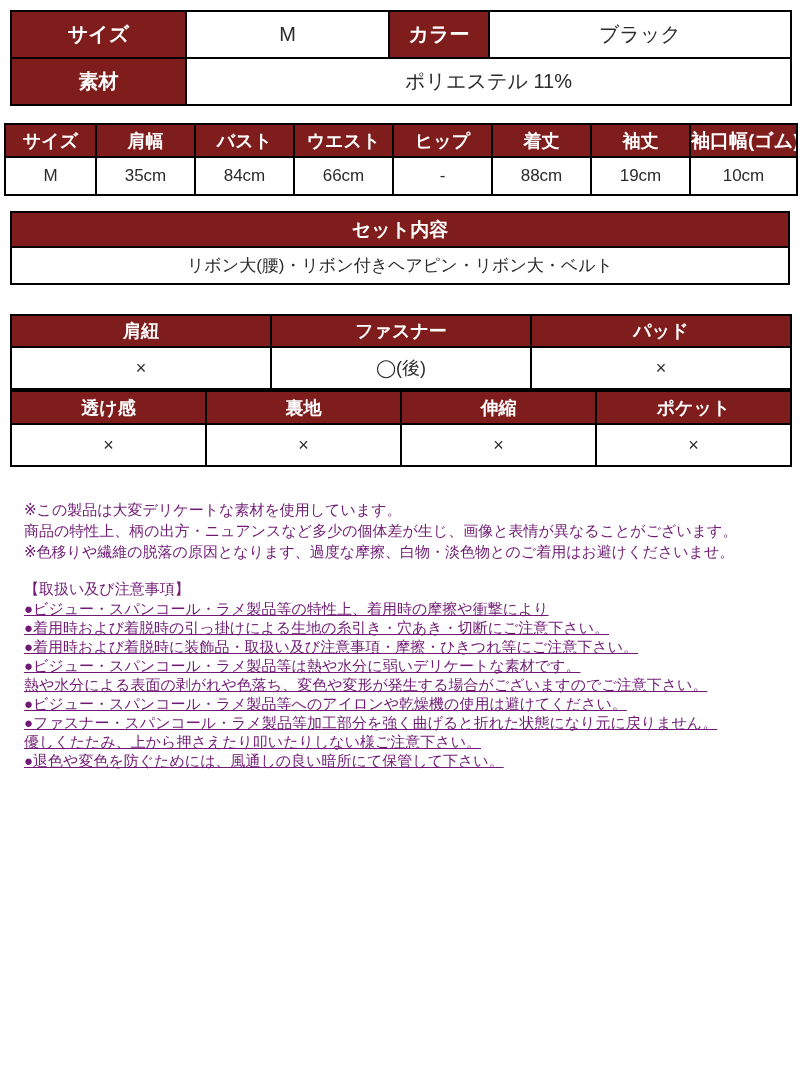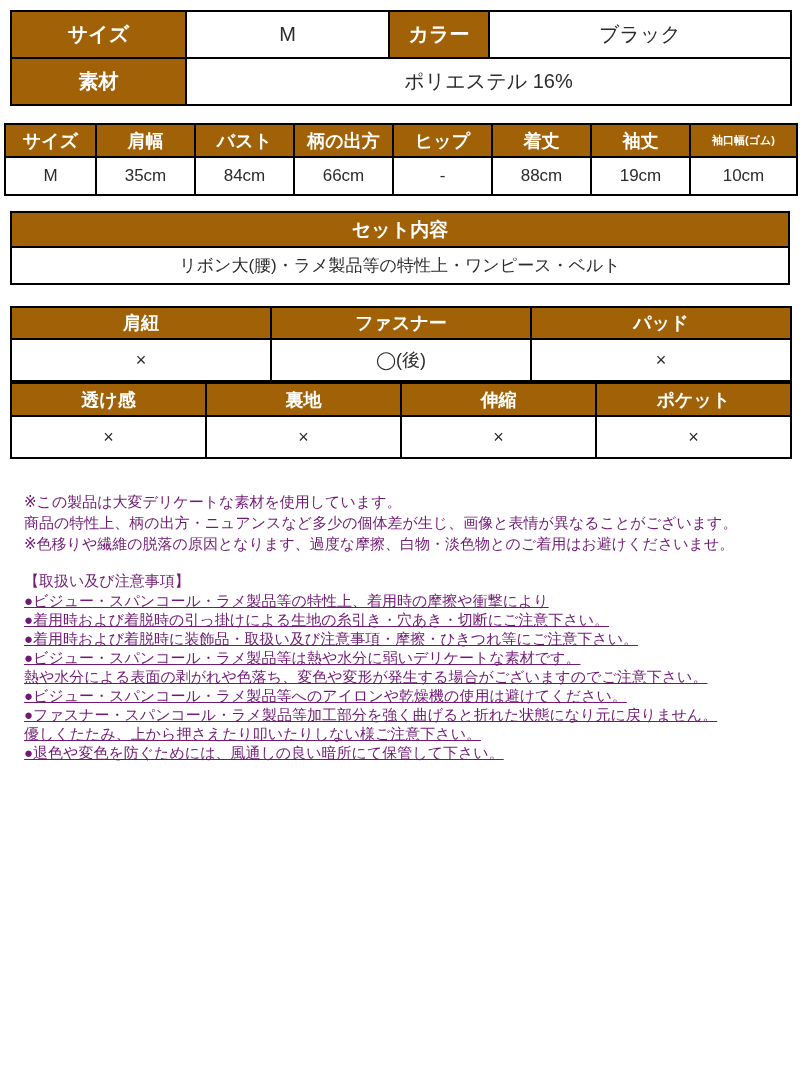--- a/index.html
+++ b/index.html
@@ -7,35 +7,35 @@
     width:800px;height:1067px;background:#ffffff;
     font-family:"Liberation Sans","DejaVu Sans",sans-serif;
     color:#333333;
   }
   .page{position:relative;width:800px;height:1067px;overflow:hidden;}
   table{border-collapse:collapse;table-layout:fixed;}
   td{
     border:2px solid #000000;text-align:center;vertical-align:middle;
     overflow:hidden;white-space:nowrap;padding:0;color:#2b2b2b;
   }
-  .hd{background:#a16207;color:#ffffff;font-weight:bold;}
+  .hd{background:#7f1d1d;color:#ffffff;font-weight:bold;}
 
   .t1{margin:10px 0 0 10px;width:780px;font-size:20px;}
   .t1 td{height:45px;}
 
   .t2{margin:17px 0 0 4px;width:792px;}
   .t2 .hd{font-size:18px;height:31px;}
-  .t2 .hd.small{font-size:11px;}
+  .t2 .hd.small{font-size:19px;}
   .t2 .vl{font-size:17px;height:36px;}
 
   .t3{margin:15px 11px 0 10px;width:780px;}
   .t3 .hd{font-size:19px;height:33px;}
   .t3 .vl{font-size:17px;height:35px;}
 
-  .t4{margin:21px 0 0 10px;width:780px;}
+  .t4{margin:29px 0 0 10px;width:780px;}
   .t4 .hd{font-size:18px;height:30px;}
   .t4 .vl{font-size:18px;height:40px;}
 
   .t5{margin:0 8px 0 10px;width:780px;}
   .t5 .hd{font-size:18px;height:31px;}
   .t5 .vl{font-size:18px;height:40px;}
 
   .notes{margin:32px 24px 0 24px;font-size:15px;line-height:21px;color:#701a75;}
   .notes p{margin:0;}
   .notes .handling-title{margin-top:16px;}
@@ -56,42 +56,42 @@
     </colgroup>
     <tbody>
         <tr>
       <td class="hd">サイズ</td>
       <td class="vl">M</td>
       <td class="hd">カラー</td>
       <td class="vl">ブラック</td>
     </tr>
     <tr>
       <td class="hd">素材</td>
-      <td class="vl" colspan="3">ポリエステル 16%</td>
+      <td class="vl" colspan="3">ポリエステル 11%</td>
     </tr>
   </tbody>
     </table>
 
   <table class="t2">
     <colgroup>
       <col style="width:91px">
         <col style="width:99px">
         <col style="width:99px">
         <col style="width:99px">
       <col style="width:99px">
         <col style="width:99px">
         <col style="width:99px">
         <col style="width:107px">
     </colgroup>
     <tbody>
         <tr>
       <td class="hd">サイズ</td>
       <td class="hd">肩幅</td>
       <td class="hd">バスト</td>
-      <td class="hd">柄の出方</td>
+      <td class="hd">ウエスト</td>
       <td class="hd">ヒップ</td>
       <td class="hd">着丈</td>
       <td class="hd">袖丈</td>
       <td class="hd small">袖口幅(ゴム)</td>
     </tr>
     <tr>
       <td class="vl">M</td>
       <td class="vl">35cm</td>
       <td class="vl">84cm</td>
       <td class="vl">66cm</td>
@@ -102,21 +102,21 @@
     </tr>
   </tbody>
     </table>
 
   <table class="t3">
     <tbody>
         <tr>
       <td class="hd">セット内容</td>
     </tr>
     <tr>
-      <td class="vl">リボン大(腰)・ラメ製品等の特性上・ワンピース・ベルト</td>
+      <td class="vl">リボン大(腰)・リボン付きヘアピン・リボン大・ベルト</td>
     </tr>
   </tbody>
     </table>
 
   <table class="t4">
     <colgroup>
         <col style="width:260px">
         <col style="width:260px">
         <col style="width:260px">
       </colgroup>

